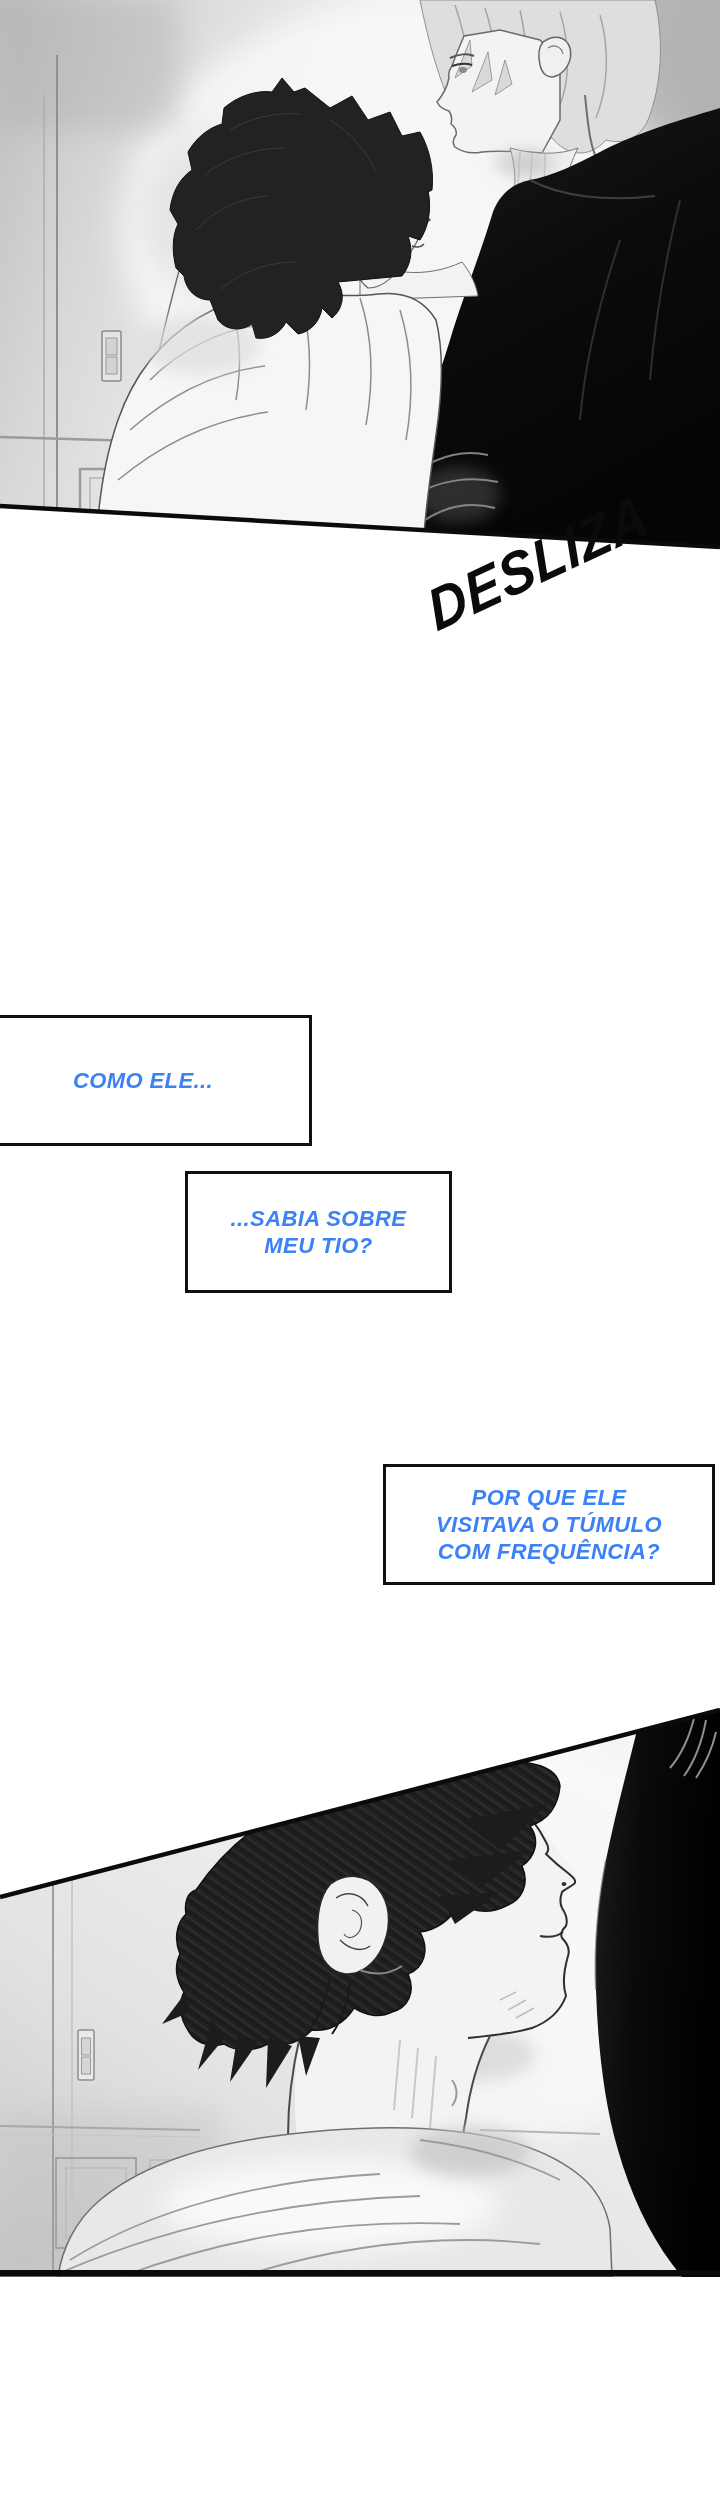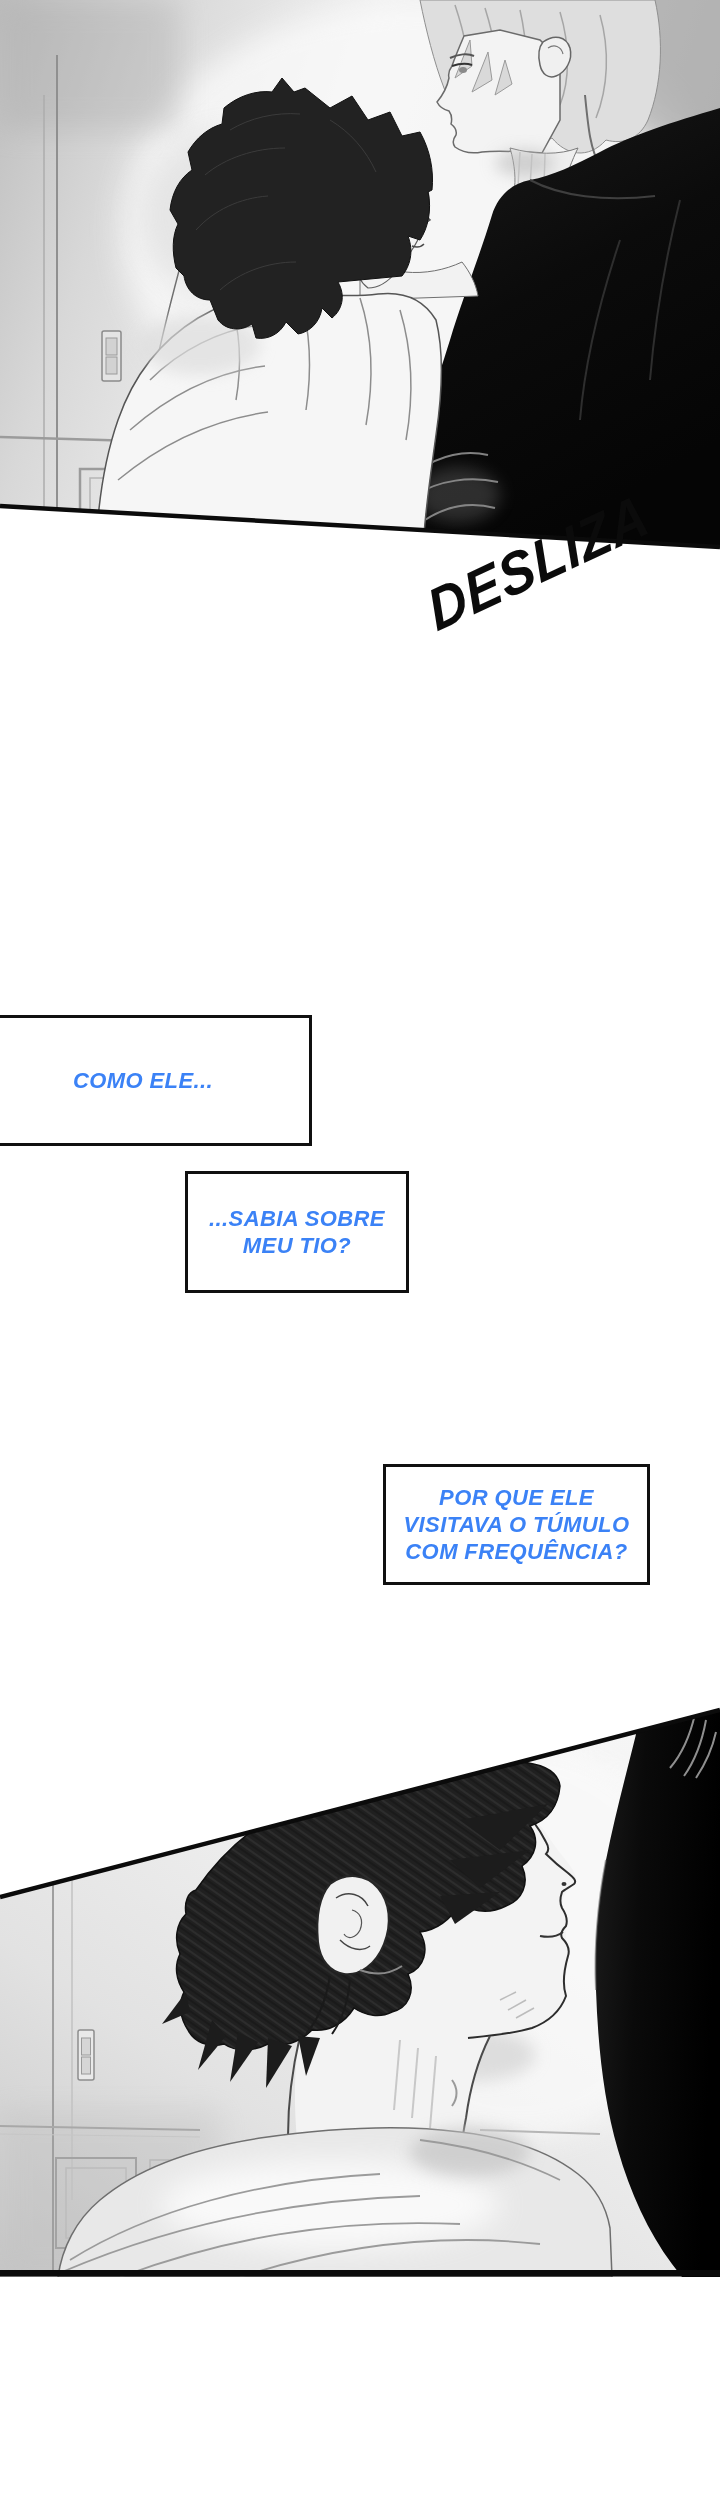--- a/index.html
+++ b/index.html
@@ -29,22 +29,22 @@
   .caption-line {
     font-style: italic;
     font-weight: bold;
     font-size: 22px;
     line-height: 27px;
     letter-spacing: 0.4px;
     color: #3b82f6;
     white-space: nowrap;
   }
   #caption-box-1 { left:-26px; top:1015px; width:338px; height:131px; }
-  #caption-box-2 { left:185px;  top:1171px; width:224px; height:122px; }
-  #caption-box-3 { left:383px;  top:1464px; width:267px; height:121px; }
+  #caption-box-2 { left:185px;  top:1171px; width:267px; height:122px; }
+  #caption-box-3 { left:383px;  top:1464px; width:332px; height:121px; }
 
   .sfx {
     position: absolute;
     left: 408px;
     top: 496px;
     width: 260px;
     height: 132px;
     display: flex;
     align-items: center;
     justify-content: center;

